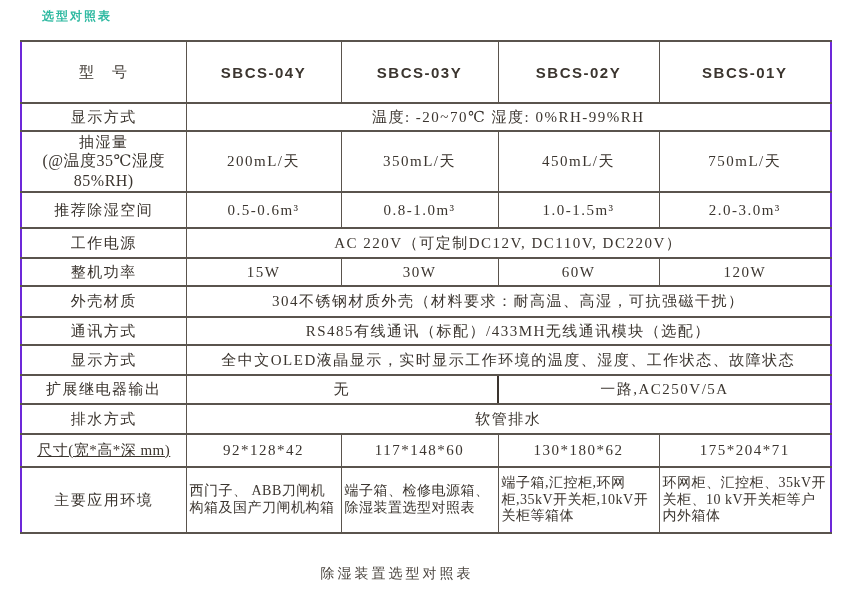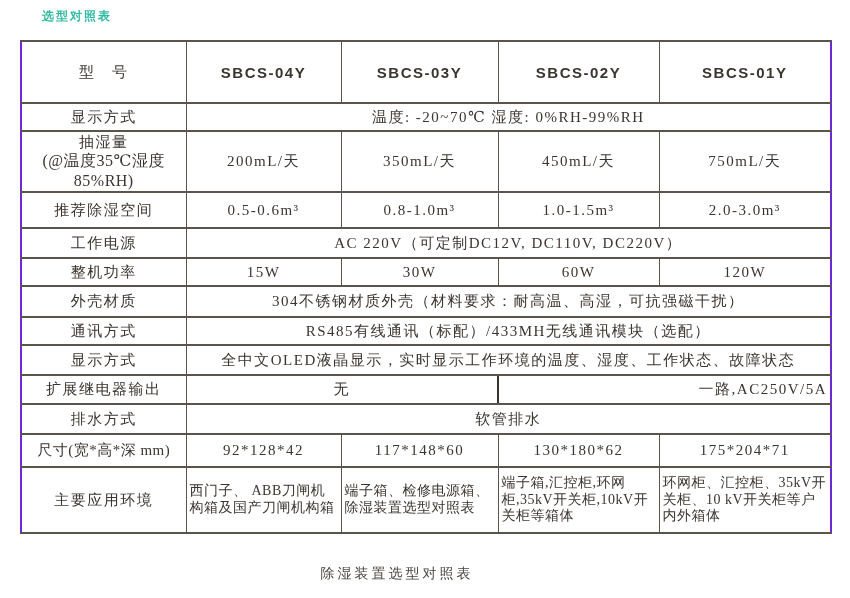--- a/index.html
+++ b/index.html
@@ -53,21 +53,21 @@
   tr.r-cap{height:56px;}
   tr.r-space{height:36px;}
   tr.r-pow{height:30px;}
   tr.r-mode{height:28px;}
   tr.r-rate{height:28px;}
   tr.r-shell{height:31px;}
   tr.r-comm{height:28px;}
   tr.r-disp{height:30px;}
   tr.r-relay{height:29px;}
   tr.r-relay td{border-top-width:2px;border-bottom-width:2px;}
-  tr.r-relay td.relay-right{border-left:2px solid #3a342e;text-align:right;}
+  tr.r-relay td.relay-right{border-left:2px solid #3a342e;}
   tr.r-drain{height:30px;}
   tr.r-dim{height:33px;}
   tr.r-app{height:66px;}
   tr.r-app td.app{
     text-align:left;font-size:14px;letter-spacing:0.5px;
     line-height:1.18;padding:2px 3px;vertical-align:middle;
   }
   .caption{
     position:absolute;left:20px;top:565px;width:810px;
     text-align:center;font-size:14px;letter-spacing:3px;color:#4a443e;
@@ -156,21 +156,21 @@
         <td colspan="2">无</td>
         <td class="relay-right" colspan="2">一路,AC250V/5A</td>
       </tr>
 
       <tr class="r-drain">
         <td class="lbl">排水方式</td>
         <td class="spanval" colspan="4">软管排水</td>
       </tr>
 
       <tr class="r-dim">
-        <td class="lbl" style="letter-spacing:0.5px;">尺寸(宽*高*深 mm)</td>
+        <td class="lbl" style="letter-spacing:0.5px;text-decoration:underline;">尺寸(宽*高*深 mm)</td>
         <td>92*128*42</td>
         <td>117*148*60</td>
         <td>130*180*62</td>
         <td>175*204*71</td>
       </tr>
 
       <tr class="r-app">
         <td class="lbl">主要应用环境</td>
         <td class="app">西门子、 ABB刀闸机构箱及国产刀闸机构箱</td>
         <td class="app">端子箱、检修电源箱、除湿装置选型对照表</td>

